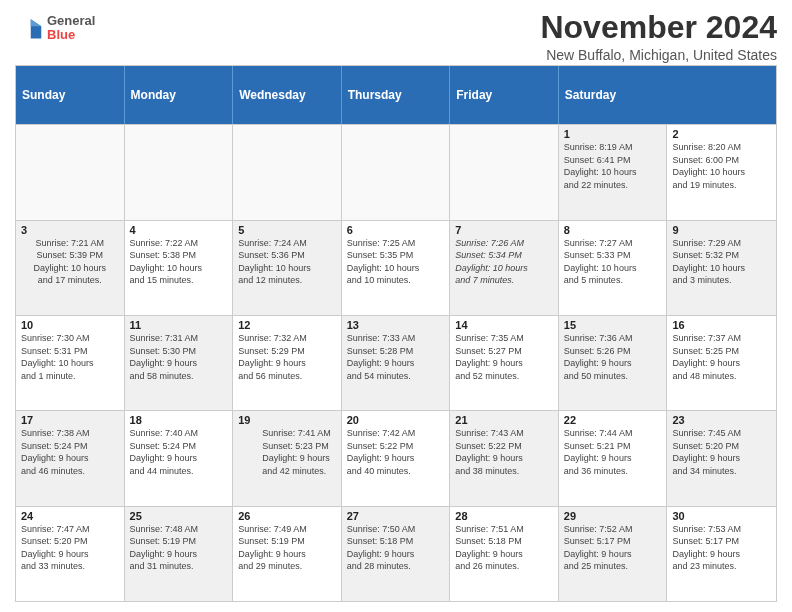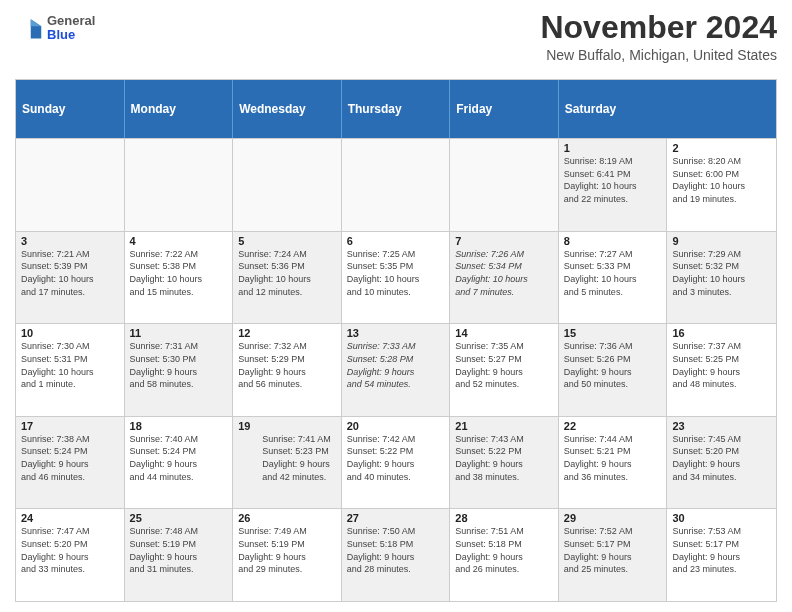--- a/index.html
+++ b/index.html
@@ -14,36 +14,36 @@
       width: 792px;
       height: 612px;
       padding: 10px 15px;
       display: flex;
       flex-direction: column;
     }
     .header {
       display: flex;
       justify-content: space-between;
       align-items: flex-start;
-      margin-bottom: 16px;
+      margin-bottom: 2px;
     }
     .logo {
       display: flex;
       align-items: center;
       margin-top: 4px;
     }
     .logo-text {
       display: flex;
       flex-direction: column;
       font-size: 13px;
       font-weight: bold;
       line-height: 1.1;
     }
     .logo-text .general { color: #555; }
-    .logo-text .blue { color: #1d4ed8; }
+    .logo-text .blue { color: #ef4444; }
     .logo-icon {
       width: 28px;
       height: 28px;
       margin-right: 4px;
     }
     .title-area {
       text-align: right;
     }
     .month-title {
       font-size: 32px;
@@ -159,21 +159,21 @@
             <span class="day-num">2</span>
             <div class="cell-info" style="white-space: pre-line;">Sunrise: 8:20 AM
 Sunset: 6:00 PM
 Daylight: 10 hours
 and 19 minutes.</div>
           </div>
         </div>
         <div class="cal-row">
           <div class="cal-cell shaded">
             <span class="day-num">3</span>
-            <div class="cell-info" style="white-space: pre-line;">Sunrise: 7:21 AM
+            <div class="cell-info" style="white-space: pre-line; text-align: center;">Sunrise: 7:21 AM
 Sunset: 5:39 PM
 Daylight: 10 hours
 and 17 minutes.</div>
           </div>
           <div class="cal-cell">
             <span class="day-num">4</span>
             <div class="cell-info" style="white-space: pre-line;">Sunrise: 7:22 AM
 Sunset: 5:38 PM
 Daylight: 10 hours
 and 15 minutes.</div>
@@ -231,21 +231,21 @@
           </div>
           <div class="cal-cell">
             <span class="day-num">12</span>
             <div class="cell-info" style="white-space: pre-line;">Sunrise: 7:32 AM
 Sunset: 5:29 PM
 Daylight: 9 hours
 and 56 minutes.</div>
           </div>
           <div class="cal-cell shaded">
             <span class="day-num">13</span>
-            <div class="cell-info" style="white-space: pre-line; font-style: italic;">Sunrise: 7:33 AM
+            <div class="cell-info" style="white-space: pre-line;">Sunrise: 7:33 AM
 Sunset: 5:28 PM
 Daylight: 9 hours
 and 54 minutes.</div>
           </div>
           <div class="cal-cell">
             <span class="day-num">14</span>
             <div class="cell-info" style="white-space: pre-line;">Sunrise: 7:35 AM
 Sunset: 5:27 PM
 Daylight: 9 hours
 and 52 minutes.</div>

